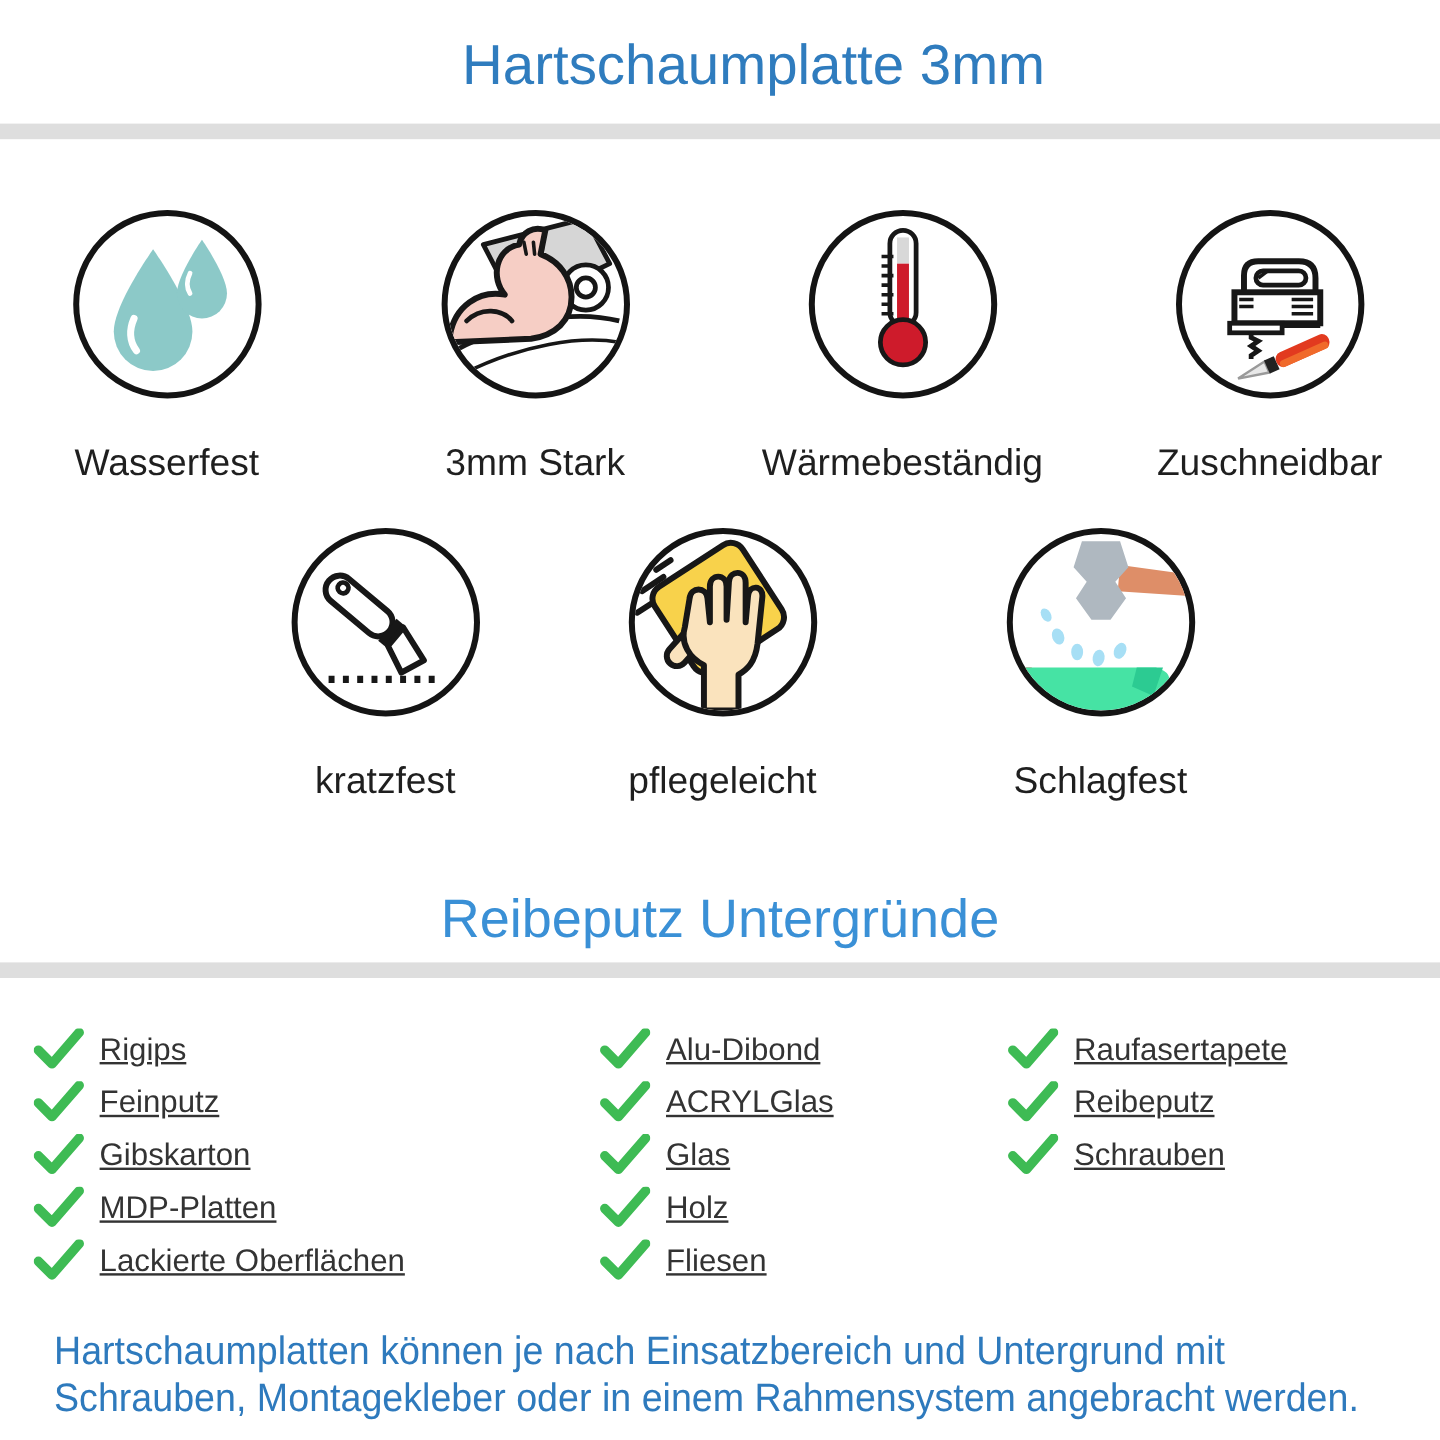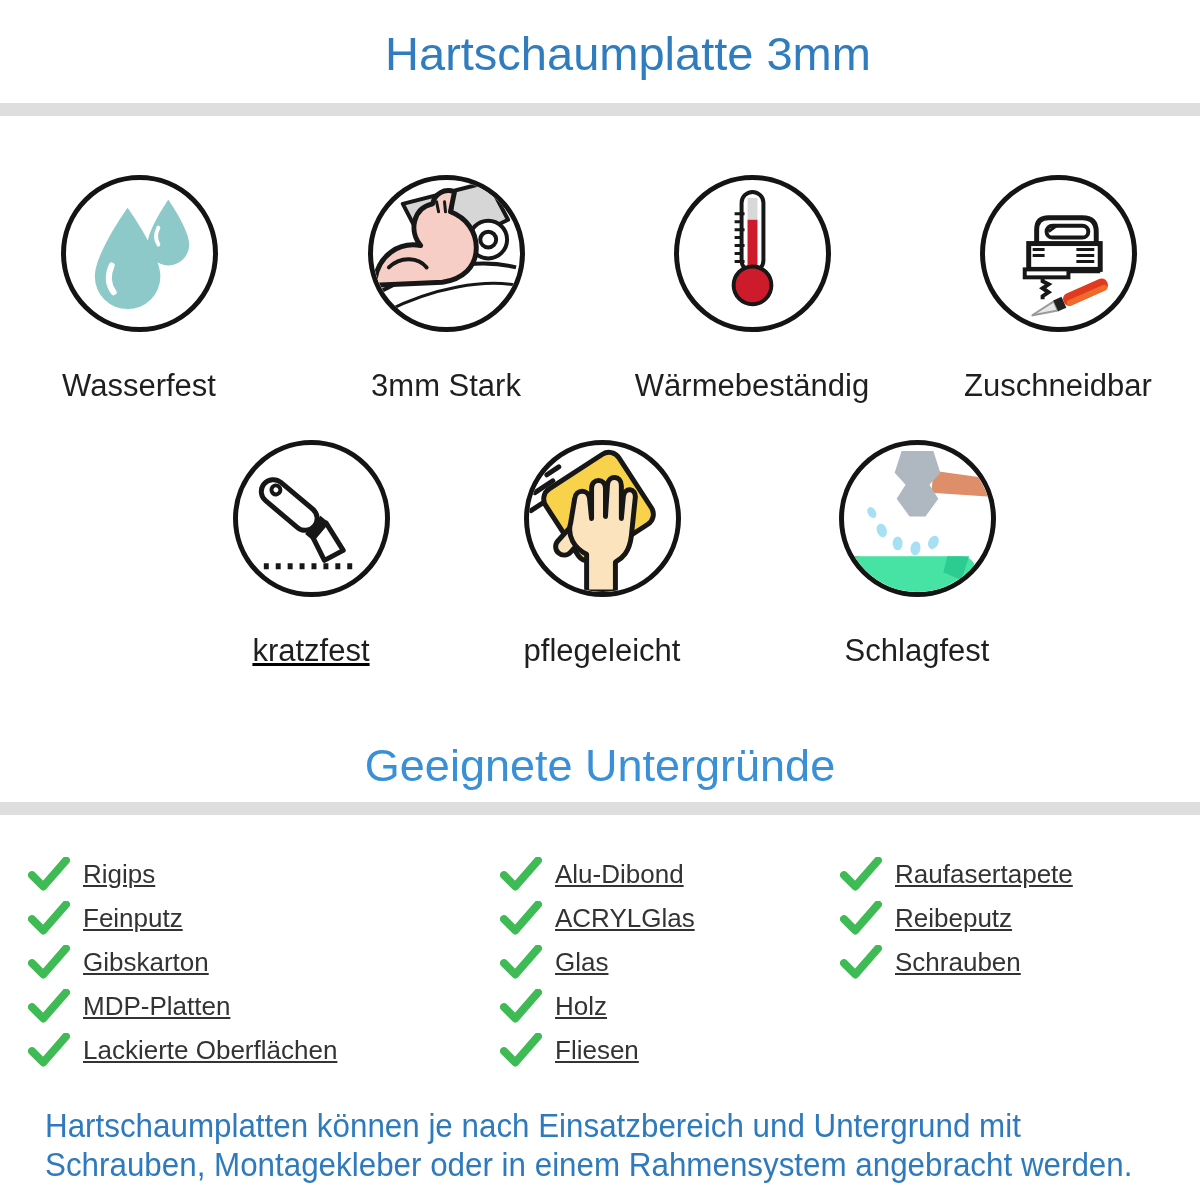--- a/index.html
+++ b/index.html
@@ -23,21 +23,21 @@
     width:147px;height:147px;border:5px solid #141414;border-radius:50%;
     margin:0 auto;overflow:hidden;background:#fff;
   }
   .circle svg{display:block;width:147px;height:147px;}
   .feature-label{margin-top:36px;font-size:31px;color:#1f1f1f;white-space:nowrap;}
   
   #f-r1c1{left:-1px;top:175px;}
   #f-r1c2{left:306px;top:175px;}
   #f-r1c3{left:612px;top:175px;}
   #f-r1c4{left:918px;top:175px;}
-  #f-r2c1{left:171px;top:440px;text-decoration:underline;}
+  #f-r2c1{left:181px;top:440px;}
   #f-r2c2{left:462px;top:440px;}
   #f-r2c3{left:777px;top:440px;}
   
   .col{position:absolute;}
   #col1{left:28px;top:852px;}
   #col2{left:500px;top:852px;}
   #col3{left:840px;top:852px;}
   .check-row{display:flex;align-items:center;height:44px;}
   .check-row svg{width:42px;height:34px;margin-right:13px;flex:none;}
   .check-row .txt{font-size:26px;color:#333333;white-space:nowrap;text-decoration:underline;}
@@ -167,21 +167,21 @@
         <ellipse cx="38" cy="86" rx="5" ry="7" fill="#A7DFF5" transform="rotate(-20 38 86)"></ellipse>
         <ellipse cx="54" cy="99" rx="5" ry="7" fill="#A7DFF5"></ellipse>
         <ellipse cx="72" cy="104" rx="5" ry="7" fill="#A7DFF5" transform="rotate(10 72 104)"></ellipse>
         <ellipse cx="90" cy="98" rx="5" ry="7" fill="#A7DFF5" transform="rotate(25 90 98)"></ellipse>
         <ellipse cx="28" cy="68" rx="4" ry="6" fill="#A7DFF5" transform="rotate(-30 28 68)"></ellipse>
       </svg>
     </div>
     <div class="feature-label">Schlagfest</div>
   </div>
 
-  <div class="subtitle">Geeignete Untergründe</div>
+  <div class="subtitle">Reibeputz Untergründe</div>
   <div class="divider" id="divider2"></div>
 
   <div class="col" id="col1">
     <div class="check-row">
       <svg viewBox="0 0 36 30">
           <path d="M3 16 L13 26 L33 3" stroke="#3EBB54" stroke-width="7" fill="none" stroke-linecap="round" stroke-linejoin="round"></path>
         </svg>
       <span class="txt">Rigips</span>
     </div>
     <div class="check-row">

